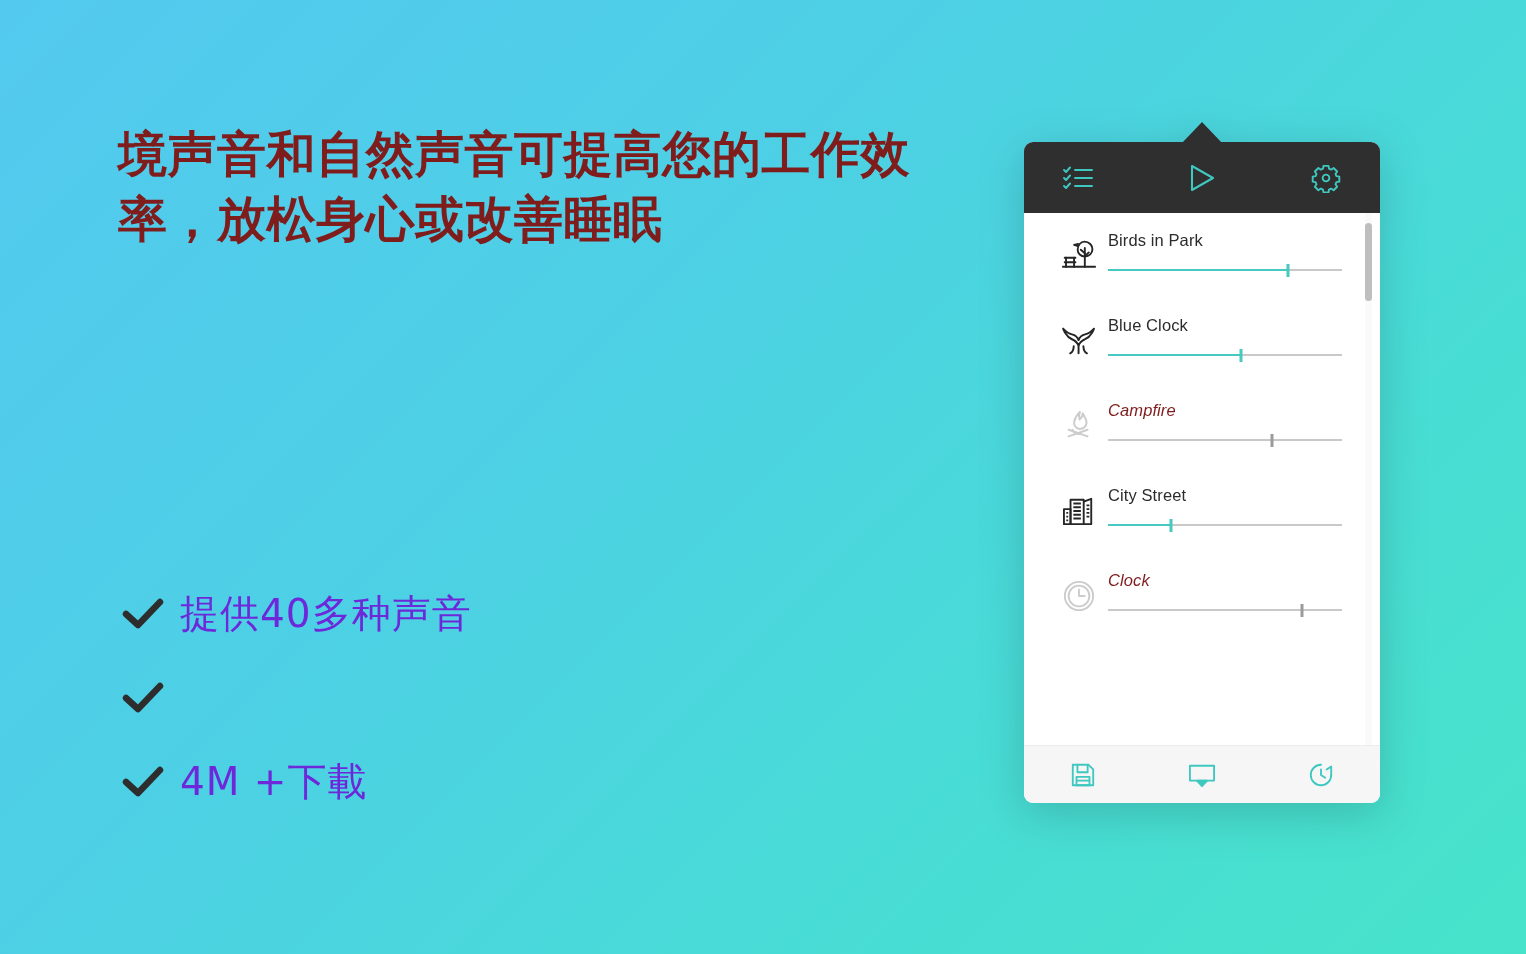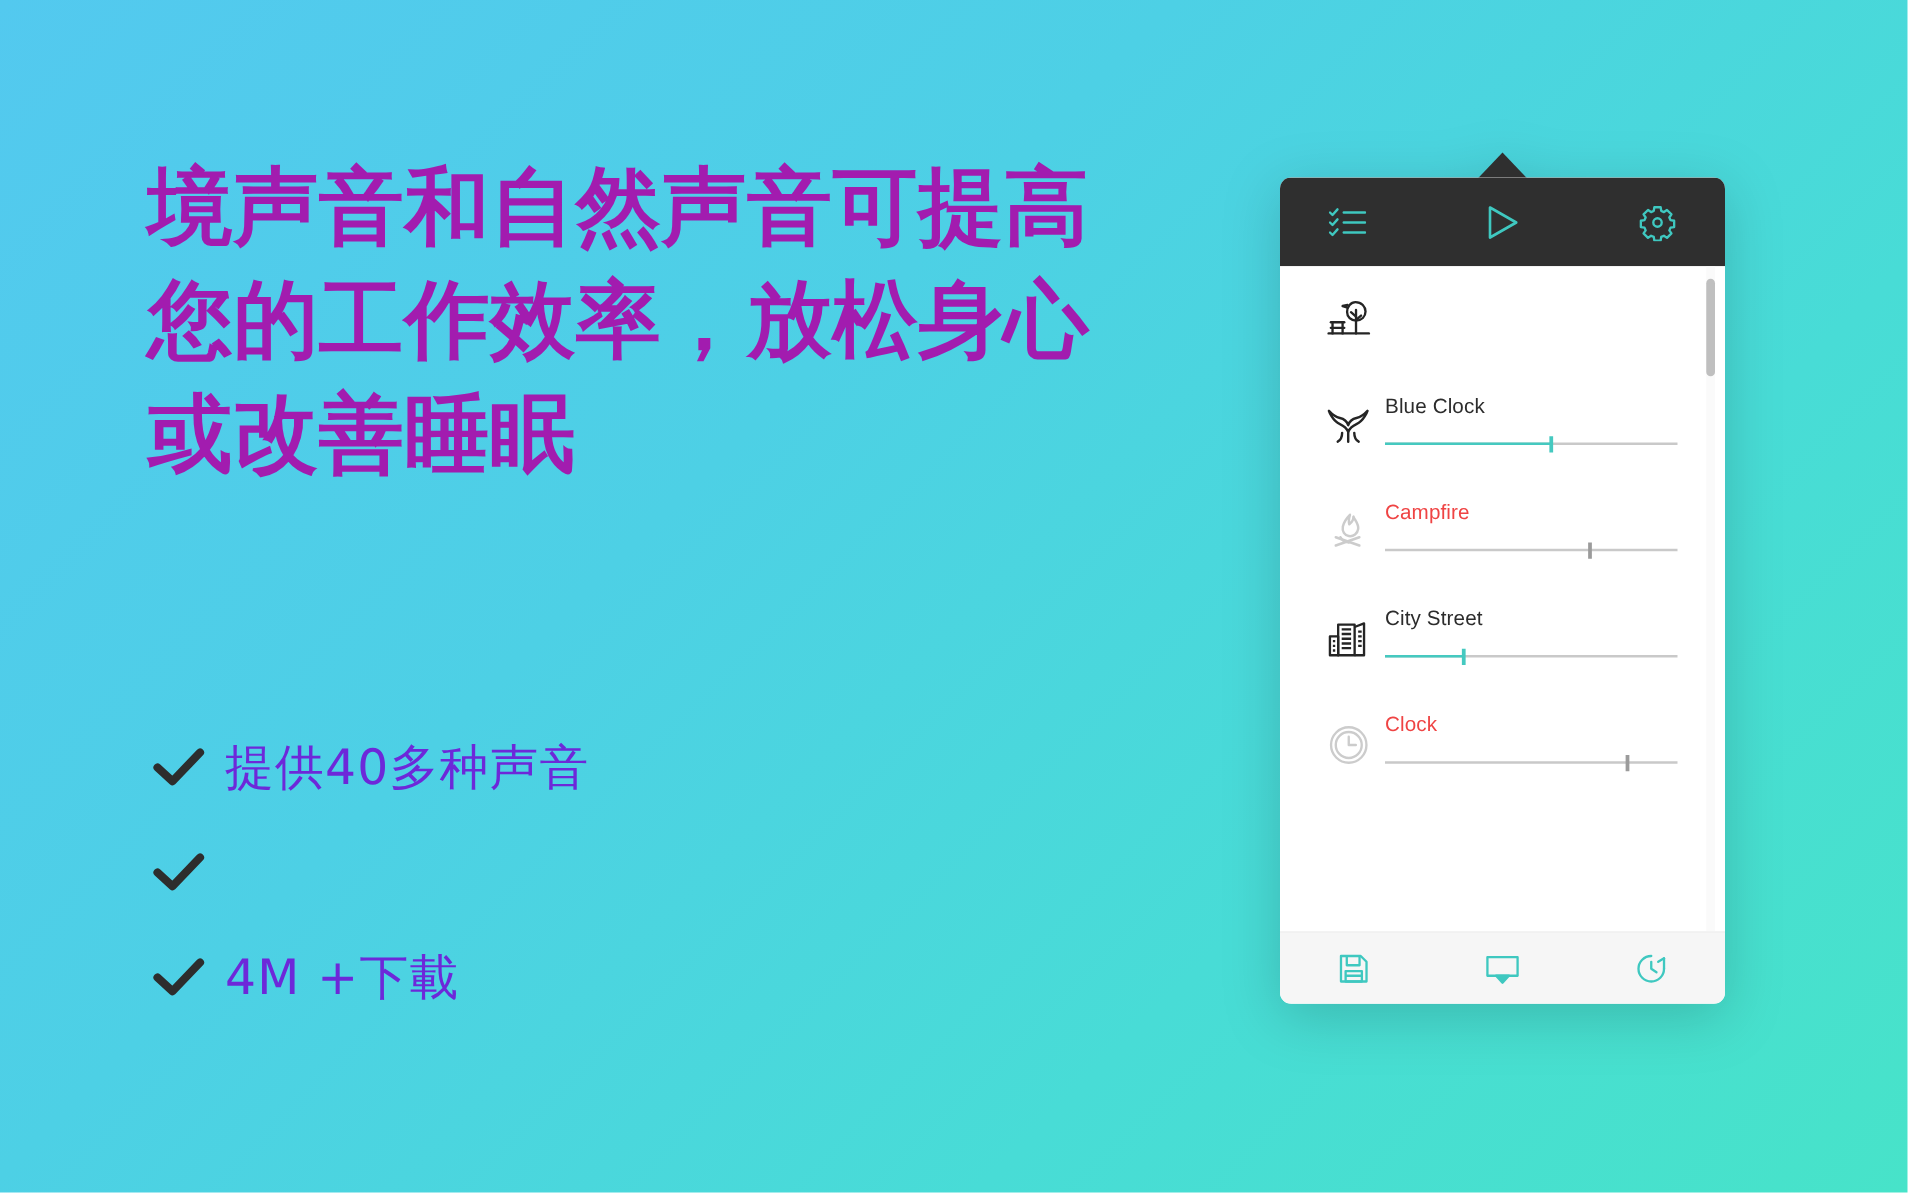--- a/index.html
+++ b/index.html
@@ -13,24 +13,24 @@
 
   
   .left-col {
     position:absolute;
     left:118px;
     top:122px;
     width:830px;
   }
   .headline {
     font-family: "DejaVu Sans", "Liberation Sans", sans-serif;
-    font-size:68px;
+    font-size:49px;
     line-height:1.33;
     font-weight:bold;
-    color:#a21caf;
+    color:#7f1d1d;
     letter-spacing:0.5px;
     width:810px;
   }
 
   .bullets {
     position:absolute;
     left:122px;
     top:572px;
     width:700px;
   }
@@ -134,21 +134,21 @@
   .sound-body {
     flex:1 1 auto;
     padding-top:10px;
   }
   .sound-name {
     font-size:16.5px;
     color:#2c2c2c;
     letter-spacing:0.1px;
     margin-bottom:14px;
   }
-  .sound-row.off .sound-name { color:#ef4444; }
+  .sound-row.off .sound-name { color:#7f1d1d;font-style:italic; }
 
   .slider {
     position:relative;
     height:12px;
   }
   .slider-track {
     position:absolute;
     top:5px; left:0; right:0;
     height:2px;
     background:#c9c9c9;
@@ -273,20 +273,28 @@
               <path d="M26.5 10 V31"></path>
               <path d="M26.5 16 L22 12"></path>
                 <path d="M26.5 19 L31 15"></path>
               <path d="M19 8 L14.5 6.5 L19 5.5"></path>
               <path d="M4 21 H16"></path>
                 <path d="M4 26 H16"></path>
               <path d="M5.5 21 V31"></path>
                 <path d="M14.5 21 V31"></path>
               <path d="M2 31 H38"></path>
             </svg>
+          </div>
+          <div class="sound-body">
+            <div class="sound-name">Birds in Park</div>
+            <div class="slider">
+              <div class="slider-track"></div>
+              <div class="slider-fill" style="width:77%"></div>
+              <div class="slider-thumb" style="left:77%"></div>
+            </div>
           </div>
         </div>
 
         <div class="sound-row">
           <div class="sound-icon">
             <svg width="38" height="30" viewBox="0 0 42 34" fill="none" stroke="currentColor" stroke-width="2.2" stroke-linecap="round" stroke-linejoin="round">
               <path d="M3 3 C3 3 6 12 13 15 C17 16.8 19 18.5 20.5 22 C22 18.5 24 16.8 28 15 C35 12 38 3 38 3 C38 3 33 8.5 28 9.5 C23.5 10.4 21.5 13 20.5 16 C19.5 13 17.5 10.4 13 9.5 C8 8.5 3 3 3 3 Z"></path>
               <path d="M15 23 C15 27 13 30 11 31"></path>
               <path d="M26 23 C26 27 28 30 30 31"></path>
               <path d="M20.5 22 V31"></path>

